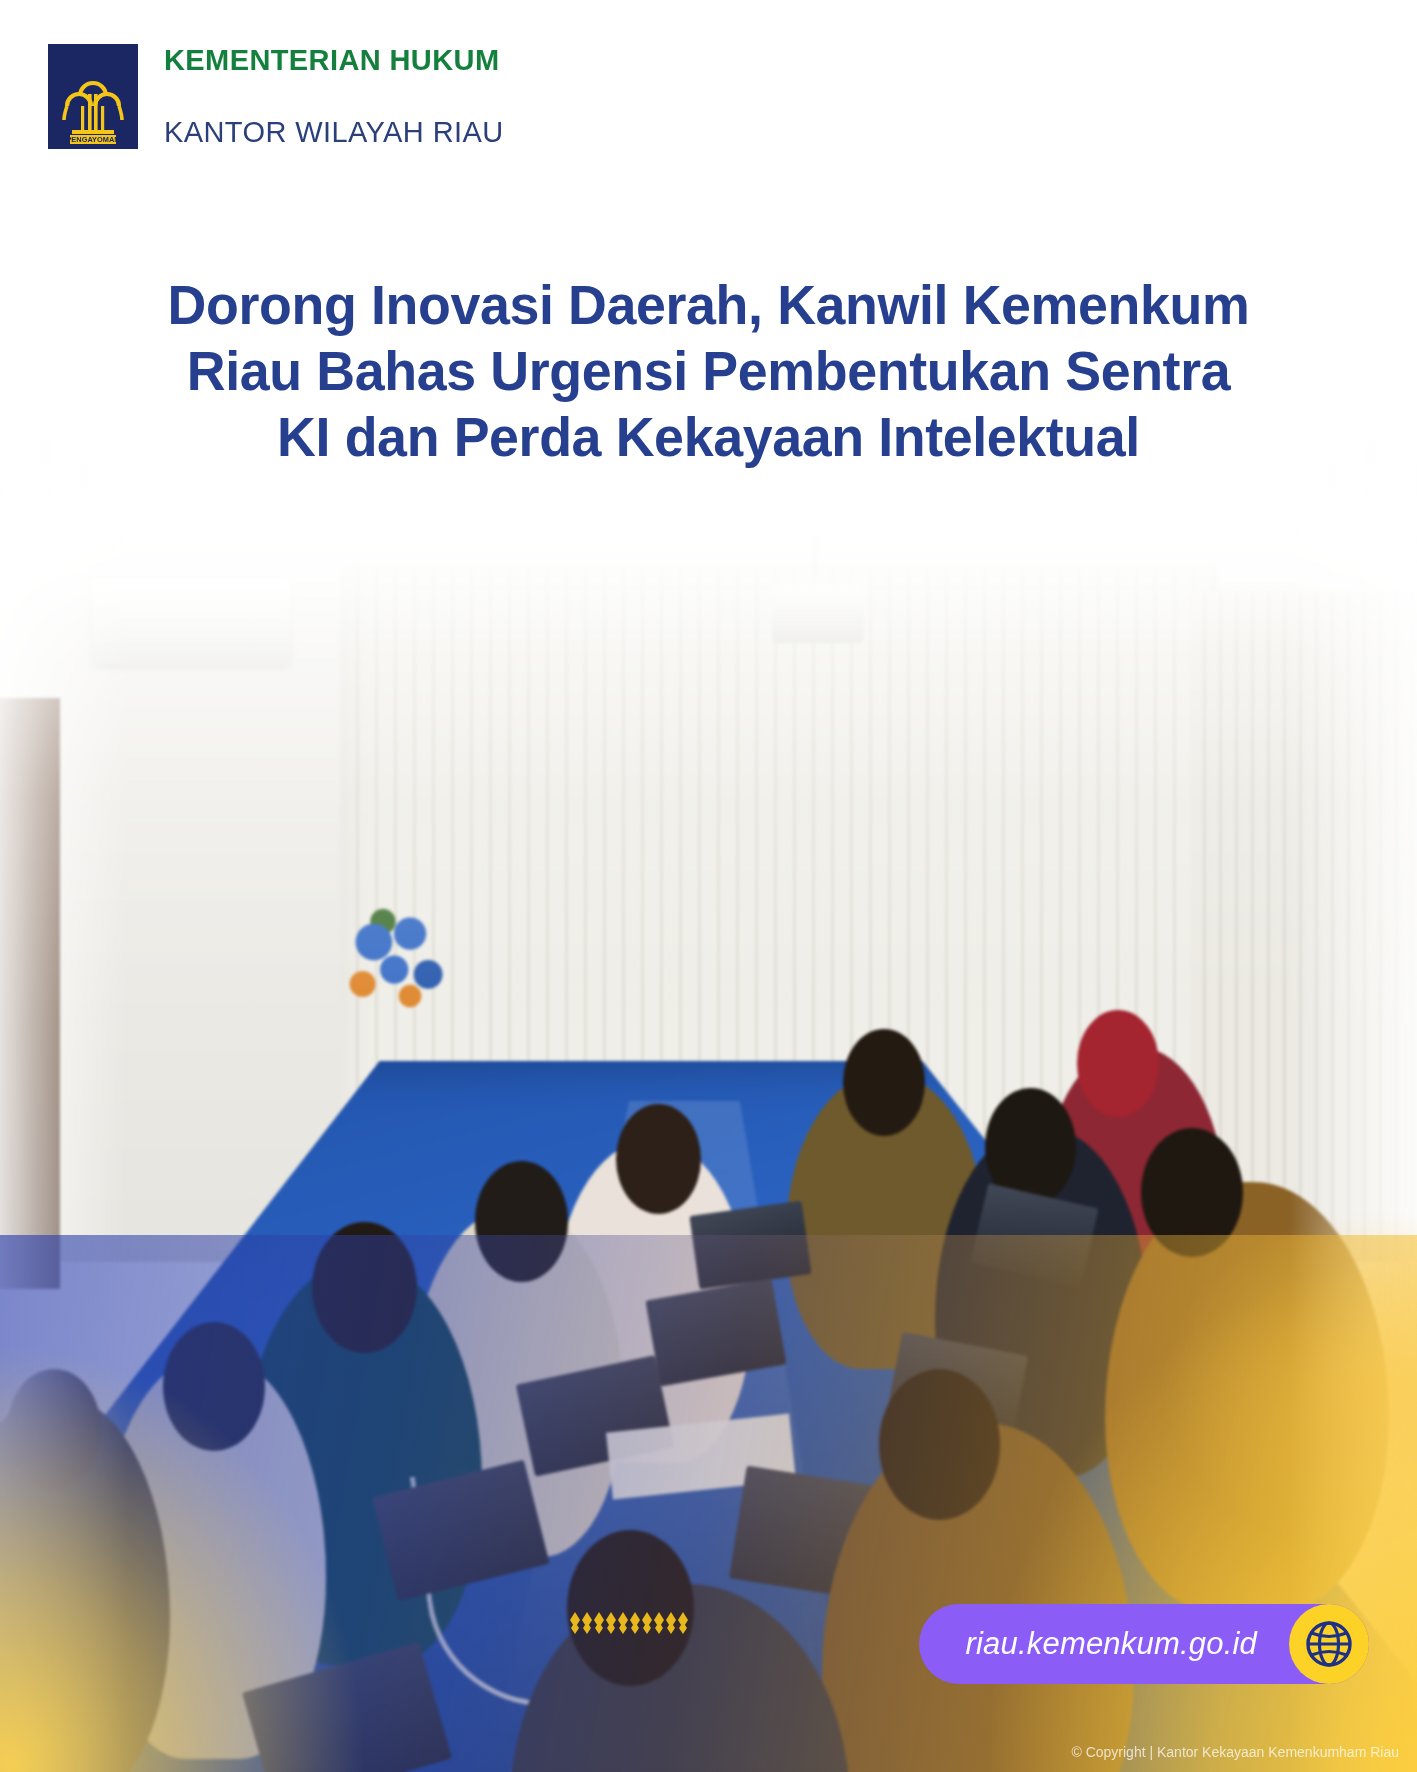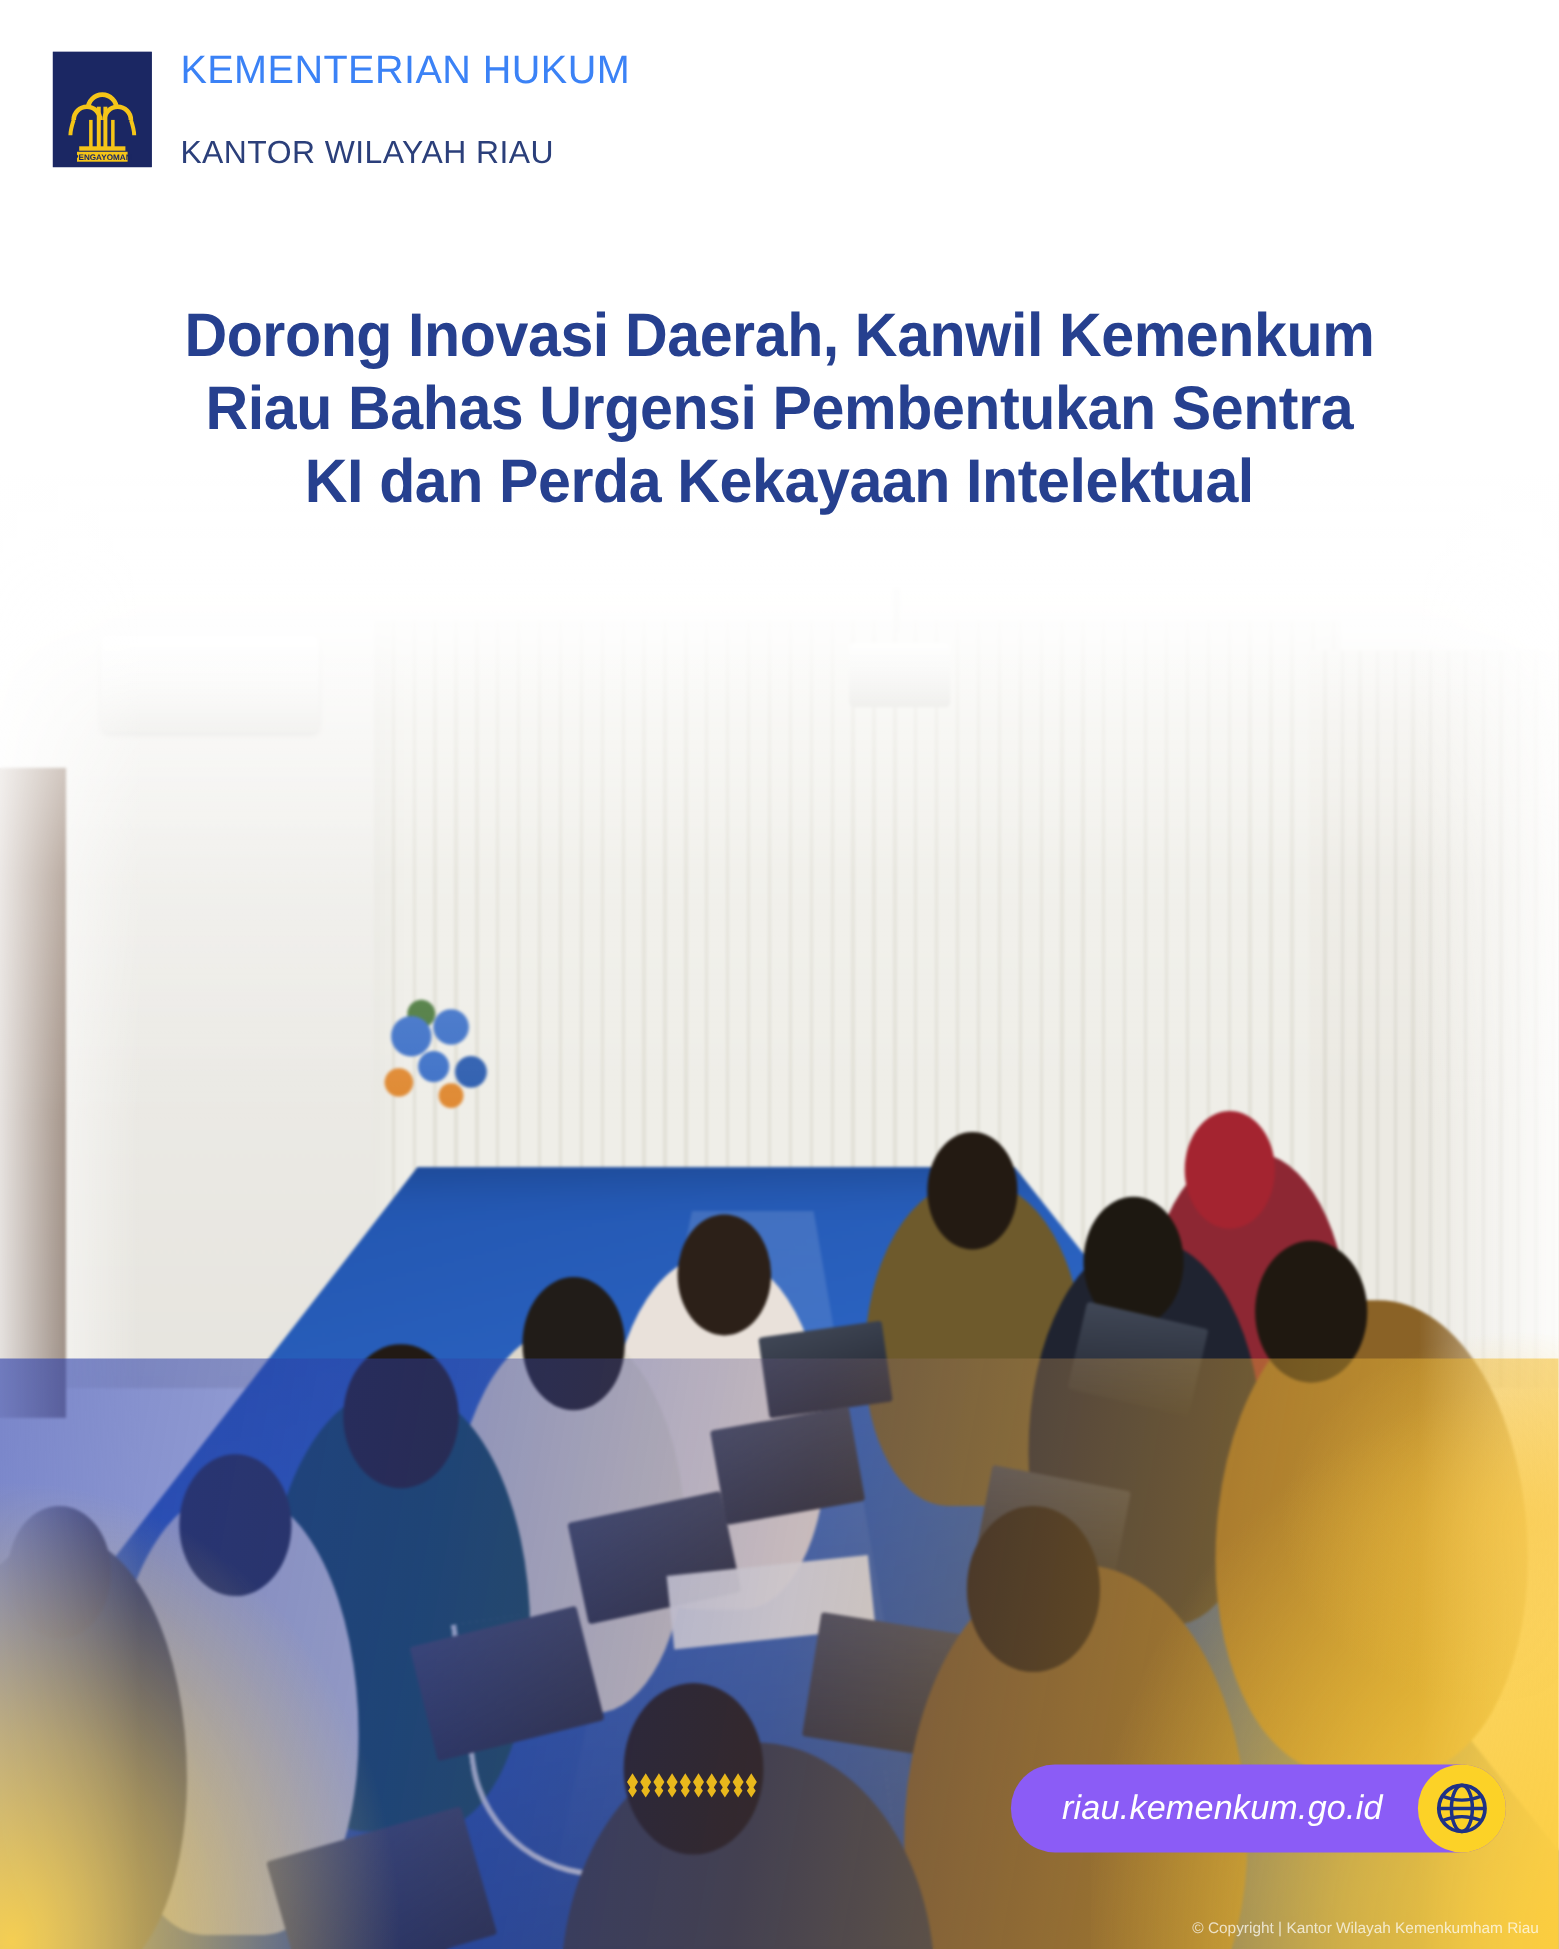--- a/index.html
+++ b/index.html
@@ -36,23 +36,23 @@
     display: block;
     flex: none;
   }
   .brand-text {
     display: flex;
     flex-direction: column;
     justify-content: center;
     line-height: 1.08;
   }
   .brand-line1 {
-    font-size: 36px;
-    font-weight: normal;
-    color: #3b82f6;
+    font-size: 29px;
+    font-weight: bold;
+    color: #15803d;
     letter-spacing: 0.4px;
   }
   .brand-line2 {
     font-size: 29px;
     font-weight: normal;
     color: #2b3f7a;
     letter-spacing: 0.4px;
     margin-top: 41px;
   }
 
@@ -496,15 +496,15 @@
       <svg width="56" height="56" viewBox="0 0 56 56">
         <circle cx="28" cy="28" r="21" fill="none" stroke="#1f3185" stroke-width="3.4"></circle>
         <ellipse cx="28" cy="28" rx="9.5" ry="21" fill="none" stroke="#1f3185" stroke-width="3.2"></ellipse>
         <line x1="7" y1="28" x2="49" y2="28" stroke="#1f3185" stroke-width="3.2"></line>
         <path d="M10.5 17 Q28 24 45.5 17" fill="none" stroke="#1f3185" stroke-width="3"></path>
         <path d="M10.5 39 Q28 32 45.5 39" fill="none" stroke="#1f3185" stroke-width="3"></path>
       </svg>
     </span>
   </div>
 
-  <div class="copyright">© Copyright | Kantor Wilayah Kemenkumham Riau</div>
+  <div class="copyright">© Copyright | Kantor Kekayaan Kemenkumham Riau</div>
 
 </div>
 
 </body></html>

